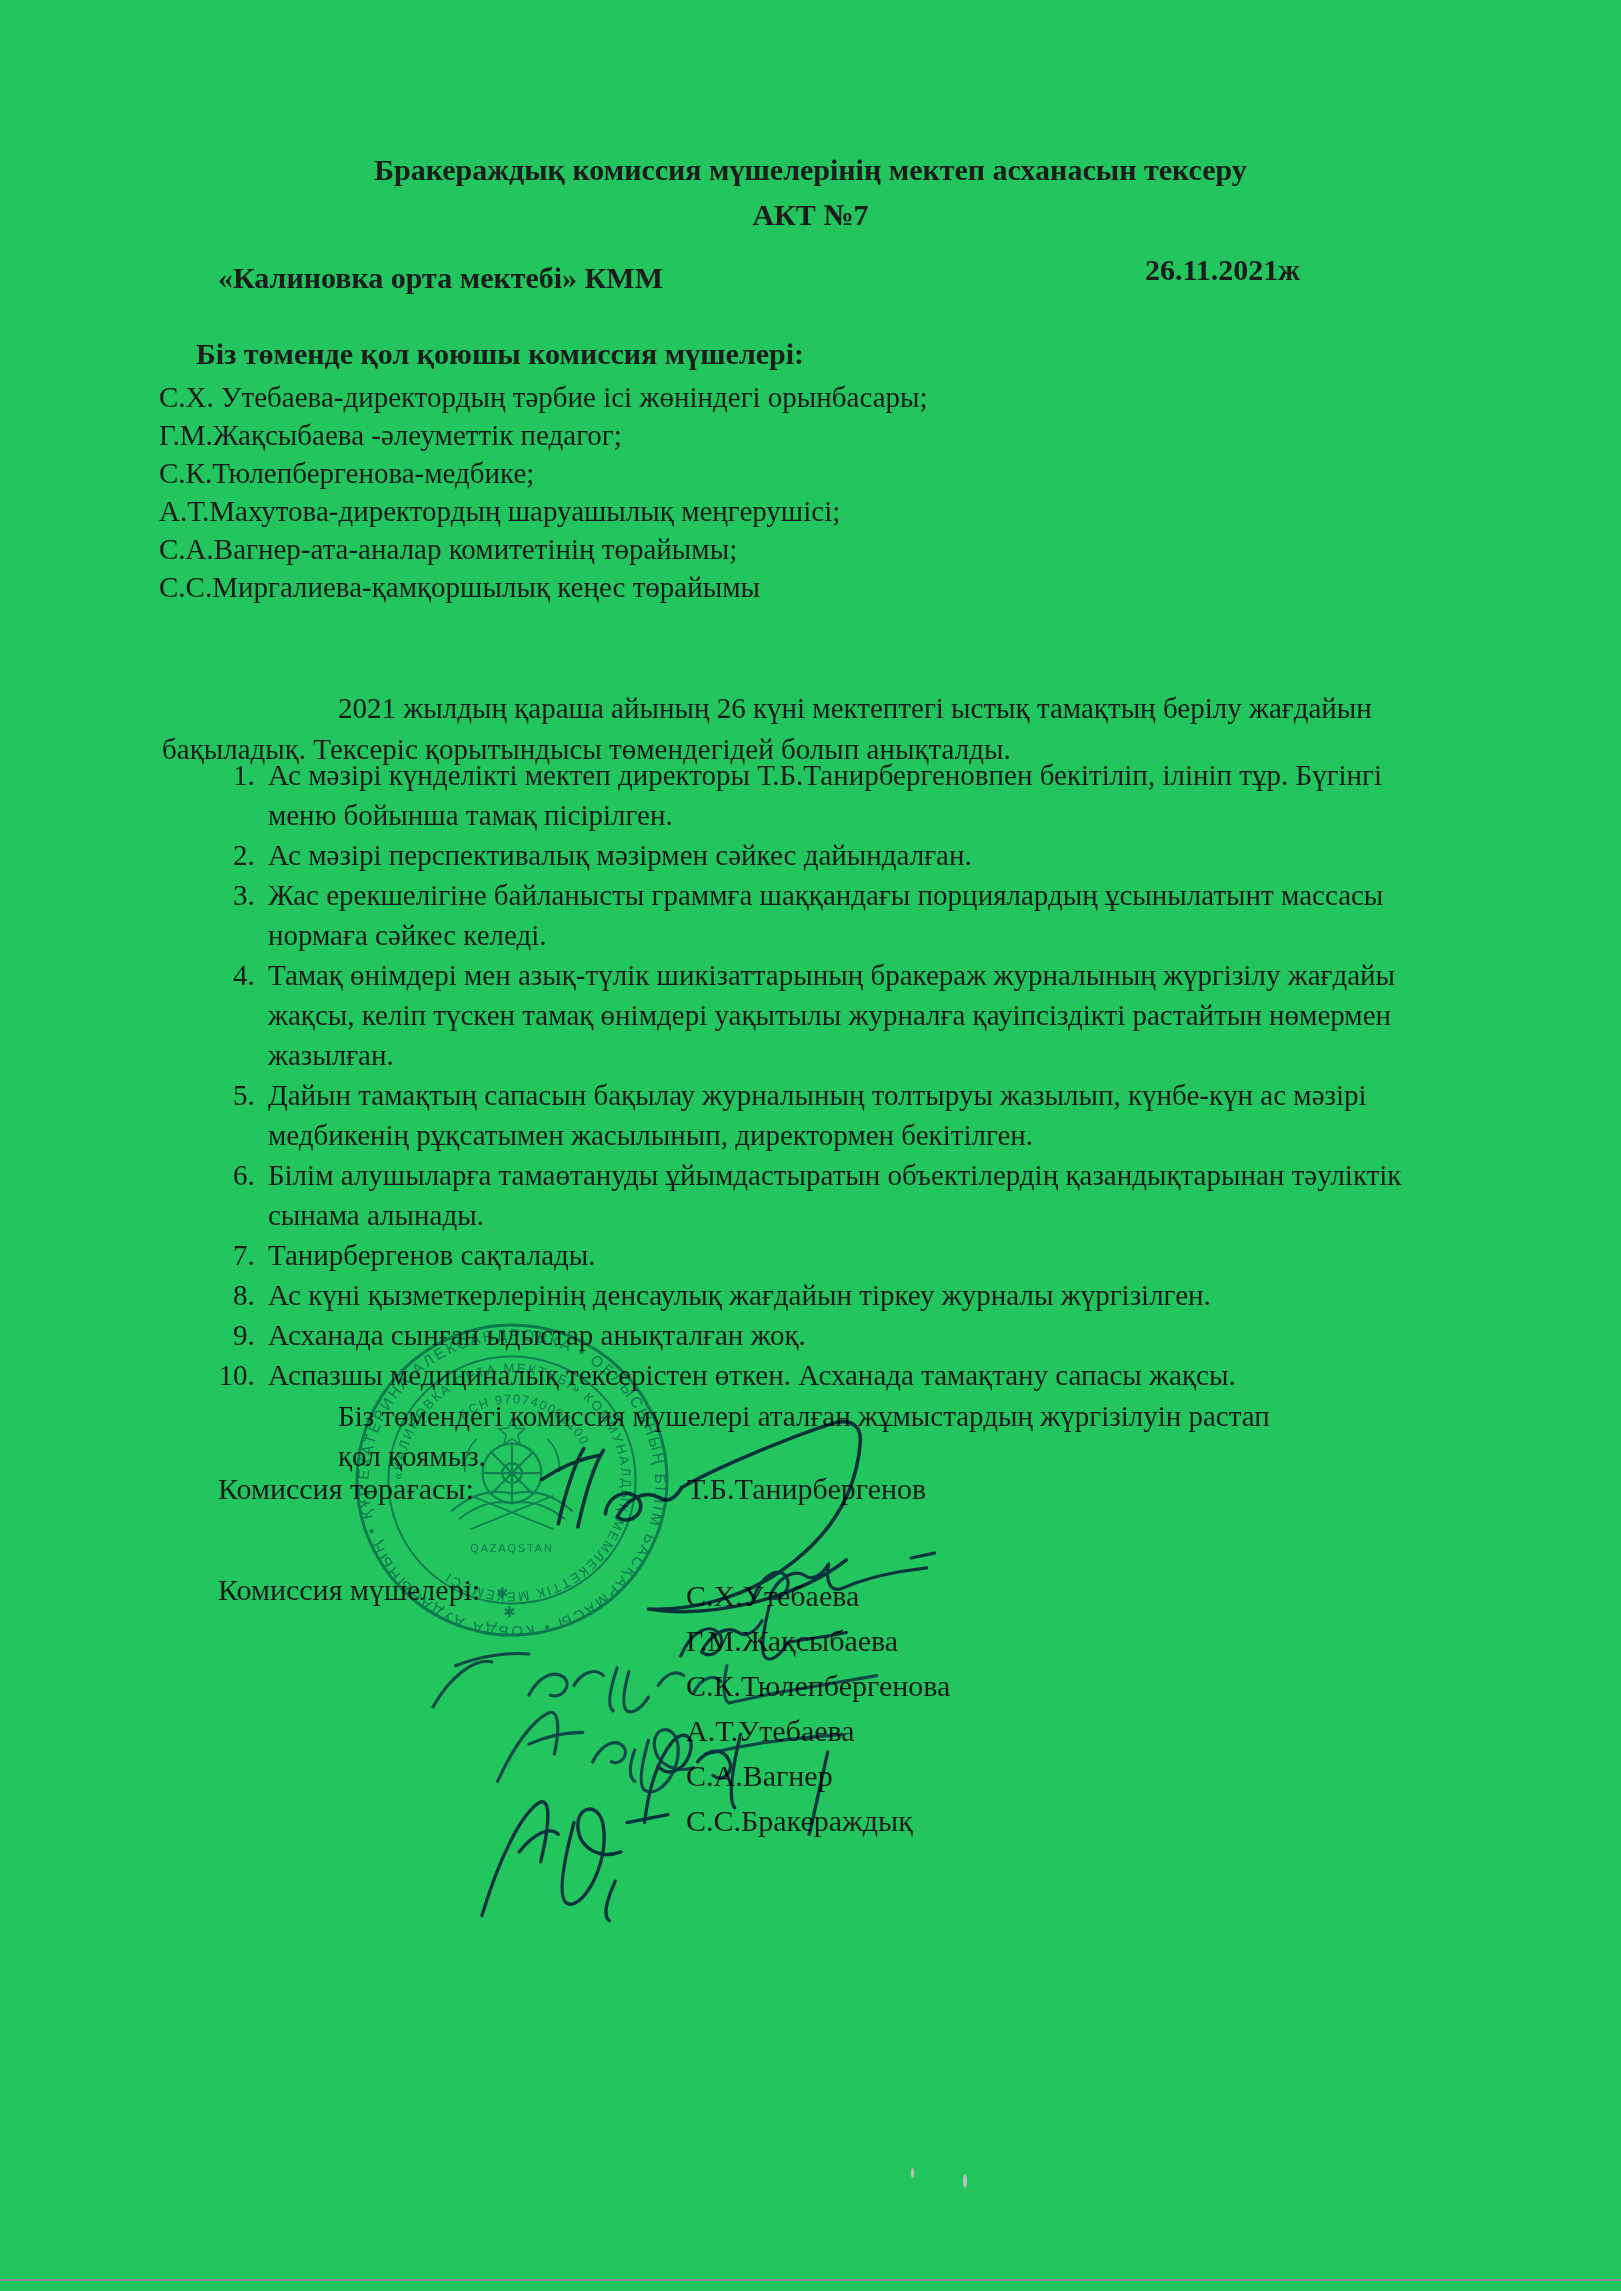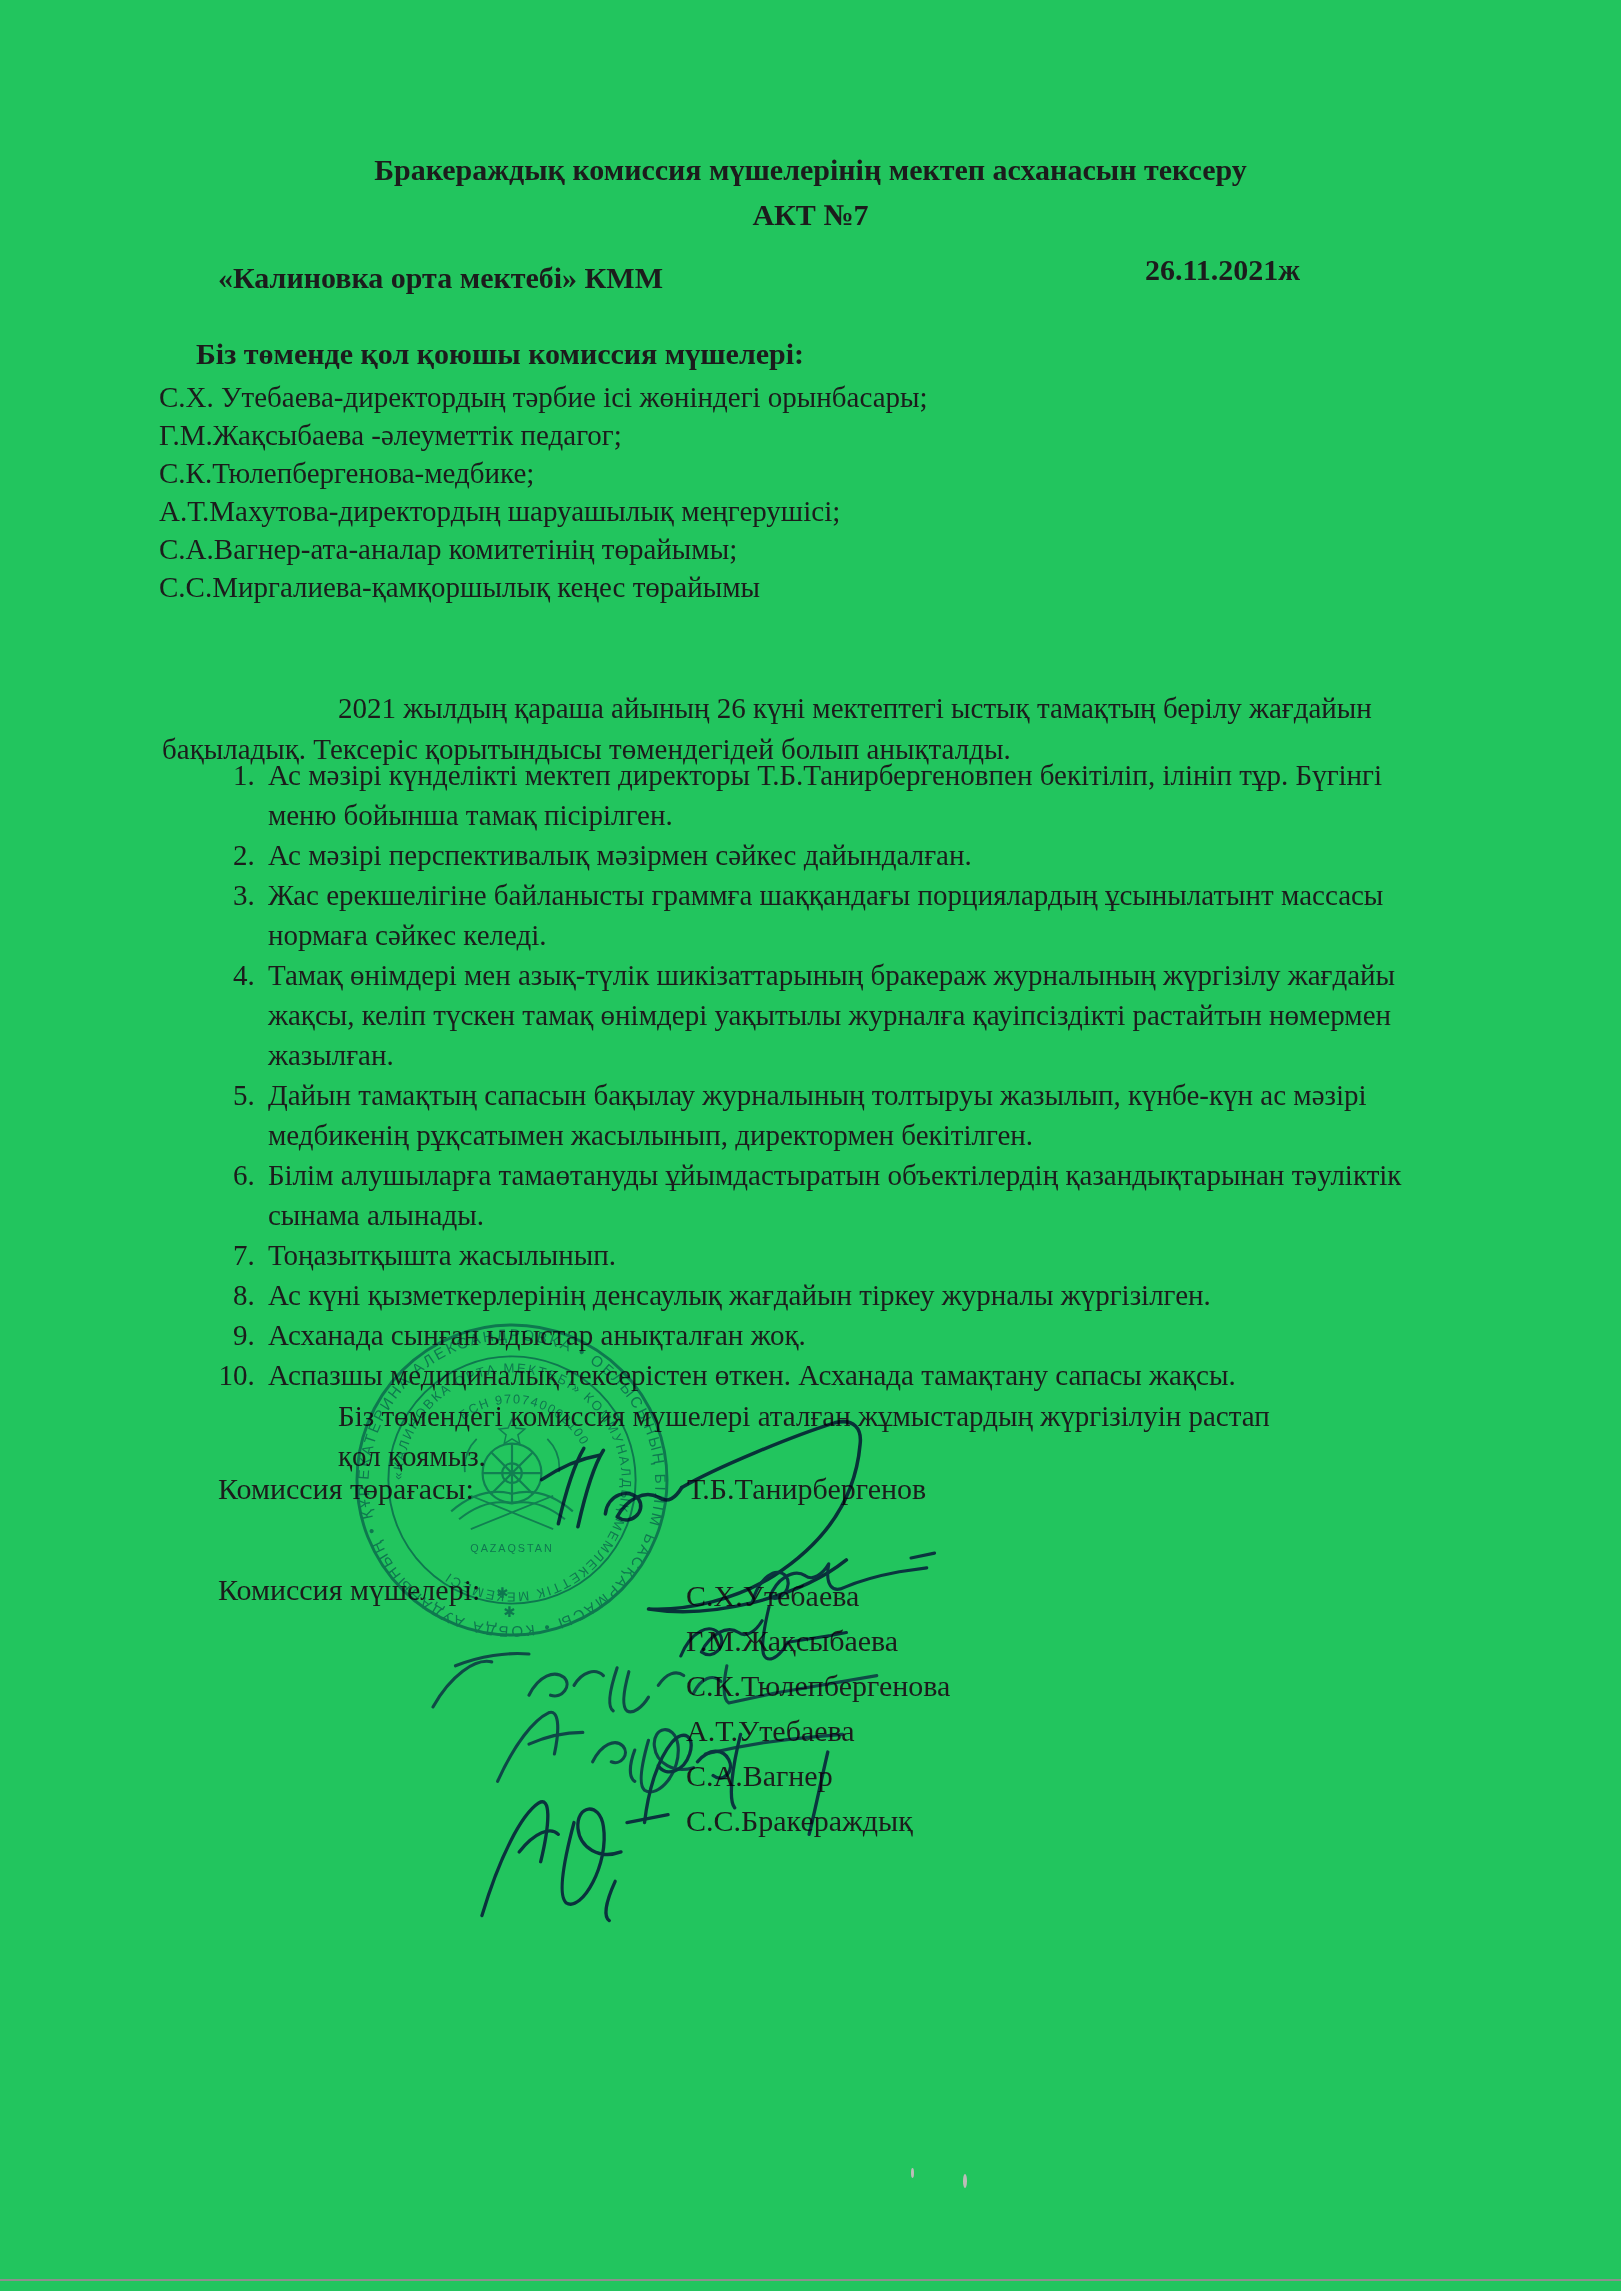--- a/index.html
+++ b/index.html
@@ -67,21 +67,21 @@
 
   <div class="abs findings-block">
     <ol>
 
     <li>Ас мәзірі күнделікті мектеп директоры Т.Б.Танирбергеновпен бекітіліп, ілініп тұр. Бүгінгі меню бойынша тамақ пісірілген.</li>
         <li>Ас мәзірі перспективалық мәзірмен сәйкес дайындалған.</li>
         <li>Жас ерекшелігіне байланысты граммға шаққандағы порциялардың ұсынылатынт массасы  нормаға сәйкес келеді.</li>
         <li>Тамақ өнімдері мен азық-түлік шикізаттарының бракераж журналының жүргізілу жағдайы жақсы, келіп түскен тамақ өнімдері уақытылы журналға қауіпсіздікті растайтын нөмермен жазылған.</li>
         <li>Дайын тамақтың сапасын бақылау журналының  толтыруы жазылып, күнбе-күн  ас мәзірі  медбикенің рұқсатымен жасылынып, директормен бекітілген.</li>
         <li>Білім алушыларға тамаөтануды ұйымдастыратын объектілердің қазандықтарынан тәуліктік сынама алынады.</li>
-        <li>Тоңазытқышта жасылынып.</li>
+        <li>Танирбергенов сақталады.</li>
         <li>Ас күні қызметкерлерінің денсаулық жағдайын тіркеу журналы жүргізілген.</li>
         <li>Асханада сынған ыдыстар анықталған жоқ.</li>
         <li>Аспазшы медициналық тексерістен өткен. Асханада тамақтану сапасы жақсы.</li>
       </ol>
     <div class="closing-par">
       <span>Біз төмендегі комиссия мүшелері аталған жұмыстардың жүргізілуін растап</span>
       <span class="second">қол қоямыз.</span>
     </div>
   </div>
 

